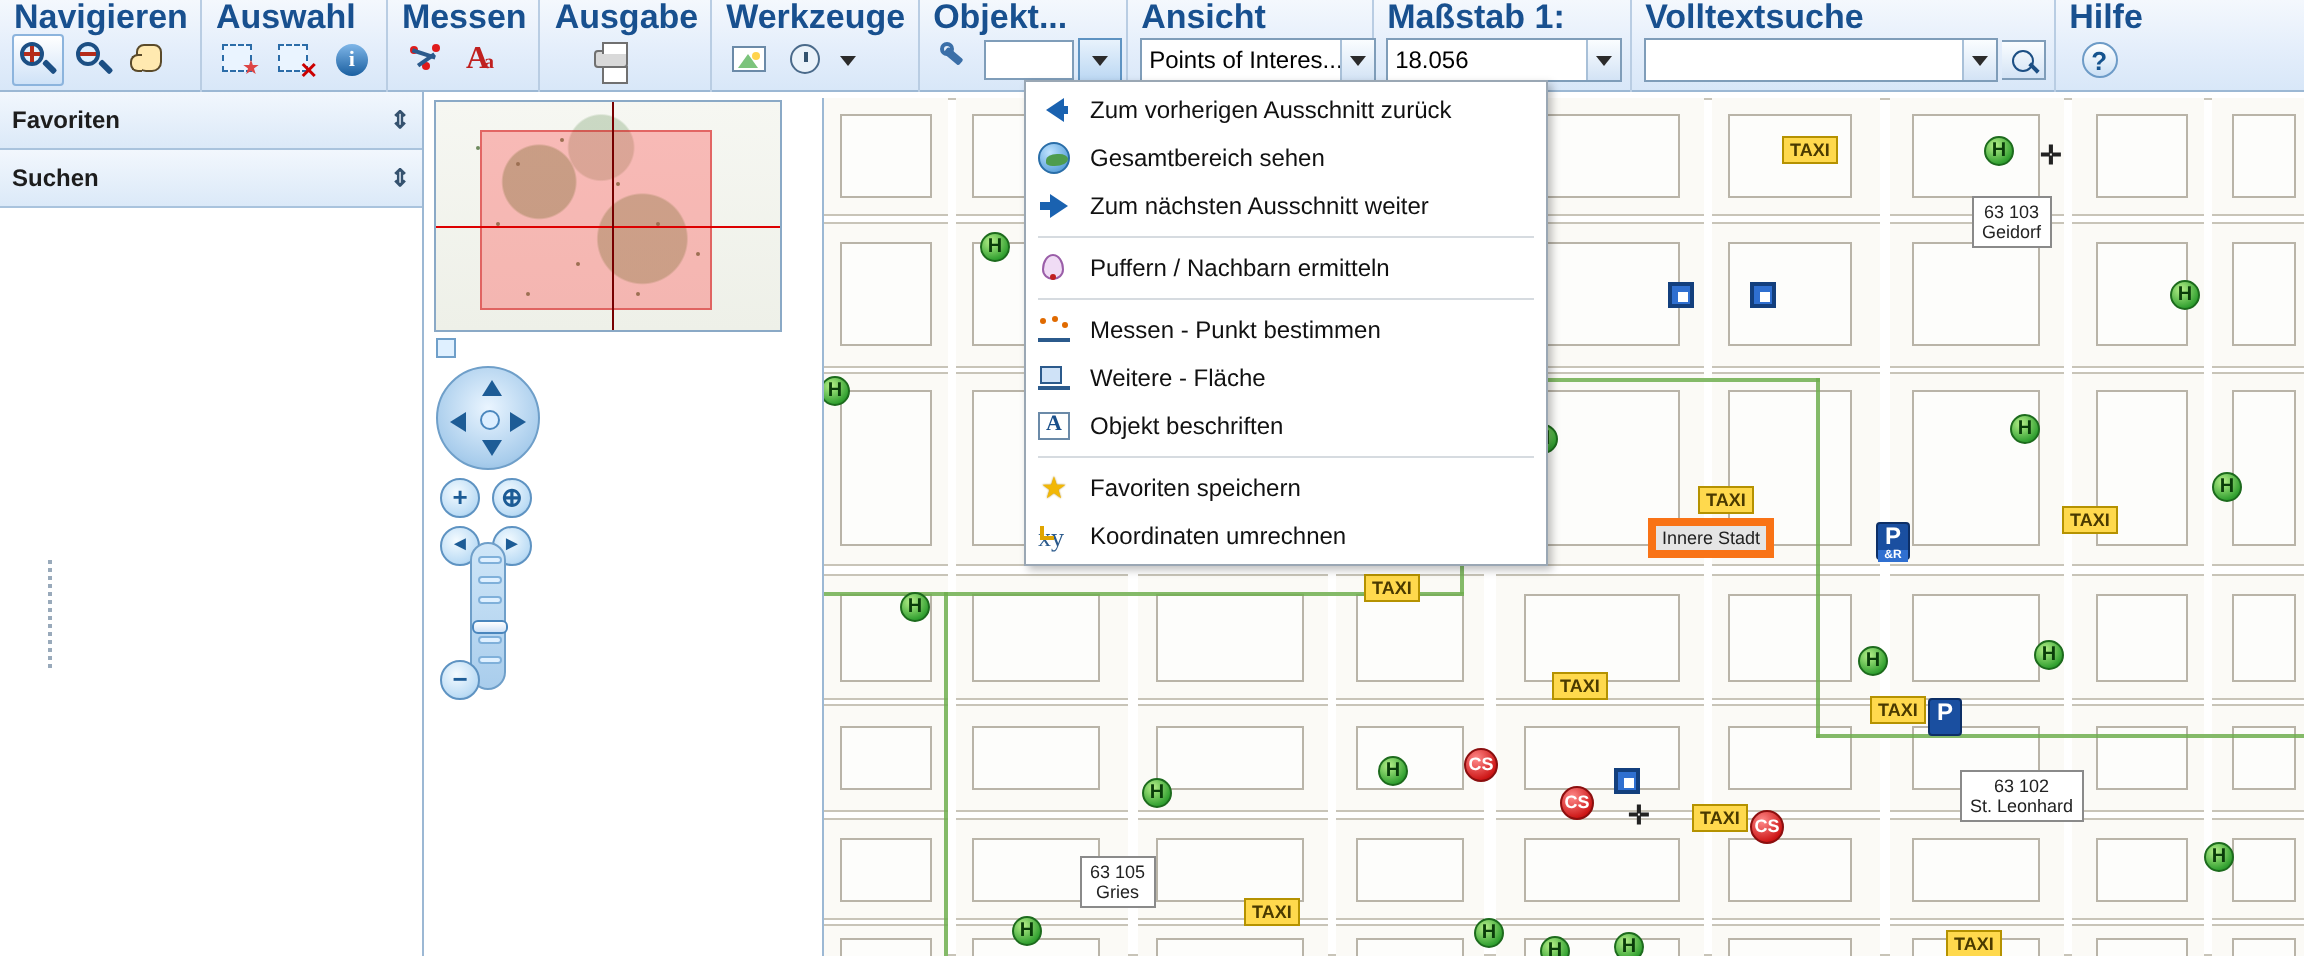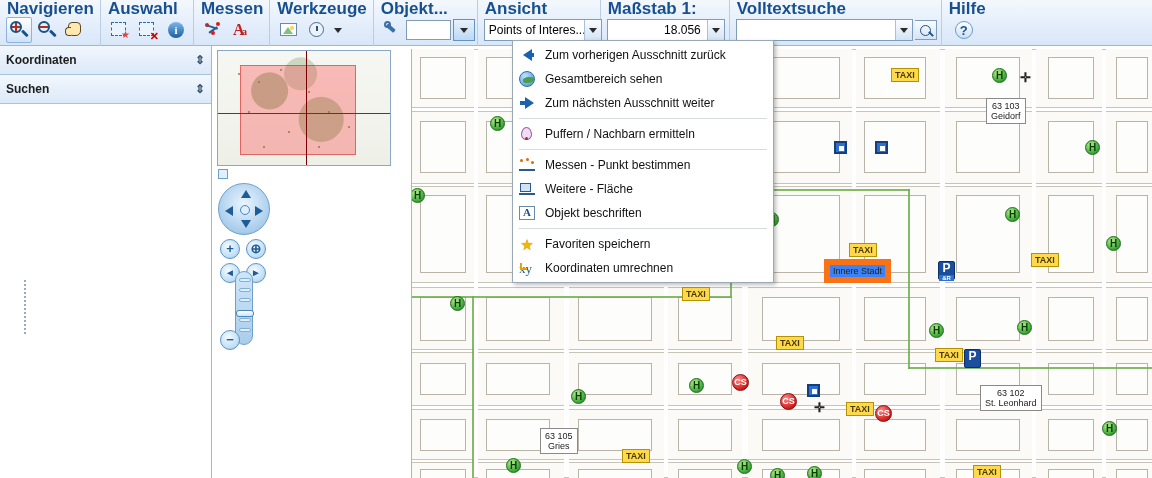--- a/index.html
+++ b/index.html
@@ -132,21 +132,21 @@
     border: 1px solid #7f9db9;
     background: #fff;
   }
   .combo .cv { flex: 1; padding: 0 4px; font-size: 12px; color: #000; white-space: nowrap; overflow: hidden; line-height: 20px;}
   .combo .cb {
     width: 17px; height: 20px;
     background: linear-gradient(to bottom,#fafdff,#d3e3f5);
     border-left: 1px solid #a8c0d8;
     display: flex; align-items: center; justify-content: center;
   }
-  .combo.right .cv { text-align: right; padding-right: 6px; }
+  .combo.right .cv { padding-right: 6px; }
 
   .search-btn {
     width: 22px; height: 20px;
     background: linear-gradient(to bottom,#fafdff,#d3e3f5);
     border: 1px solid #7f9db9;
     border-left: none;
     display:flex; align-items:center; justify-content:center;
   }
   .mini-mag { position:relative; width:11px; height:11px; border:1.6px solid #1c4f84; border-radius:50%;}
   .mini-mag:after { content:""; position:absolute; left:7px; top:7px; width:6px; height:2px; background:#1c4f84; transform:rotate(45deg);}
@@ -303,21 +303,21 @@
     background: radial-gradient(circle at 35% 30%, #ff8a8a, #cc1414 75%);
     border:1px solid #8b0f0f;
     color:#fff; font-size:9px; font-weight:bold; text-align:center; line-height:15px;
   }
   .mk-blue {
     width:13px;height:13px; background:#2f6fd0; border:2px solid #133f7d;
   }
   .mk-blue .inner { position:absolute; left:3px; top:3px; width:5px; height:5px; background:#fff;}
   .mk-cross { color:#222; font-size:13px; line-height:10px; font-weight:bold;}
   .mk-label {
-    background:#3b82f6; border:6px solid #f97316; font-size:9px; padding:1px 3px;
+    background:#e5e5e5; border:4px solid #f97316; font-size:9px; padding:1px 3px;
     white-space:nowrap; color:#222;
   }
   .mk-plz {
     background:#ffffff; border:1px solid #8a8a8a; font-size:9px; padding:2px 4px;
     text-align:center; color:#222; line-height:10px;
   }
 
   
   .menu {
     position:absolute; left:512px; top:40px;
@@ -434,20 +434,30 @@
         </div>
         <div class="tb-btn">
           <span class="ic">
               <span class="letter-a">A</span>
               <span class="letter-a-small">a</span>
             </span>
         </div>
       </div>
     </div>
 
+    <div class="tb-group">
+      <div class="tb-title">Ausgabe</div>
+      <div class="tb-items" style="padding-left:18px">
+        <div class="tb-btn">
+          <span class="ic">
+              <span class="printer"></span>
+            </span>
+        </div>
+      </div>
+    </div>
 
     <div class="tb-group">
       <div class="tb-title">Werkzeuge</div>
       <div class="tb-items">
         <div class="tb-btn">
           <span class="ic">
               <span class="pic"></span>
             </span>
         </div>
         <div class="tb-btn">
@@ -527,21 +537,21 @@
           <span class="ic">
             <span class="help-q">?</span>
           </span>
         </div>
       </div>
     </div>
   </div>
 
   <div class="leftpanel">
     <div class="panel-head">
-      <span>Koordinaten</span>
+      <span>Favoriten</span>
       <span class="pin">⇕</span>
     </div>
     <div class="panel-head">
       <span>Suchen</span>
       <span class="pin">⇕</span>
     </div>
   </div>
 
   <div class="ov-corner">X</div>
   <div style="position:absolute;left:230px;top:56px;font-size:11px;color:#2b5a8c;">✛</div>

